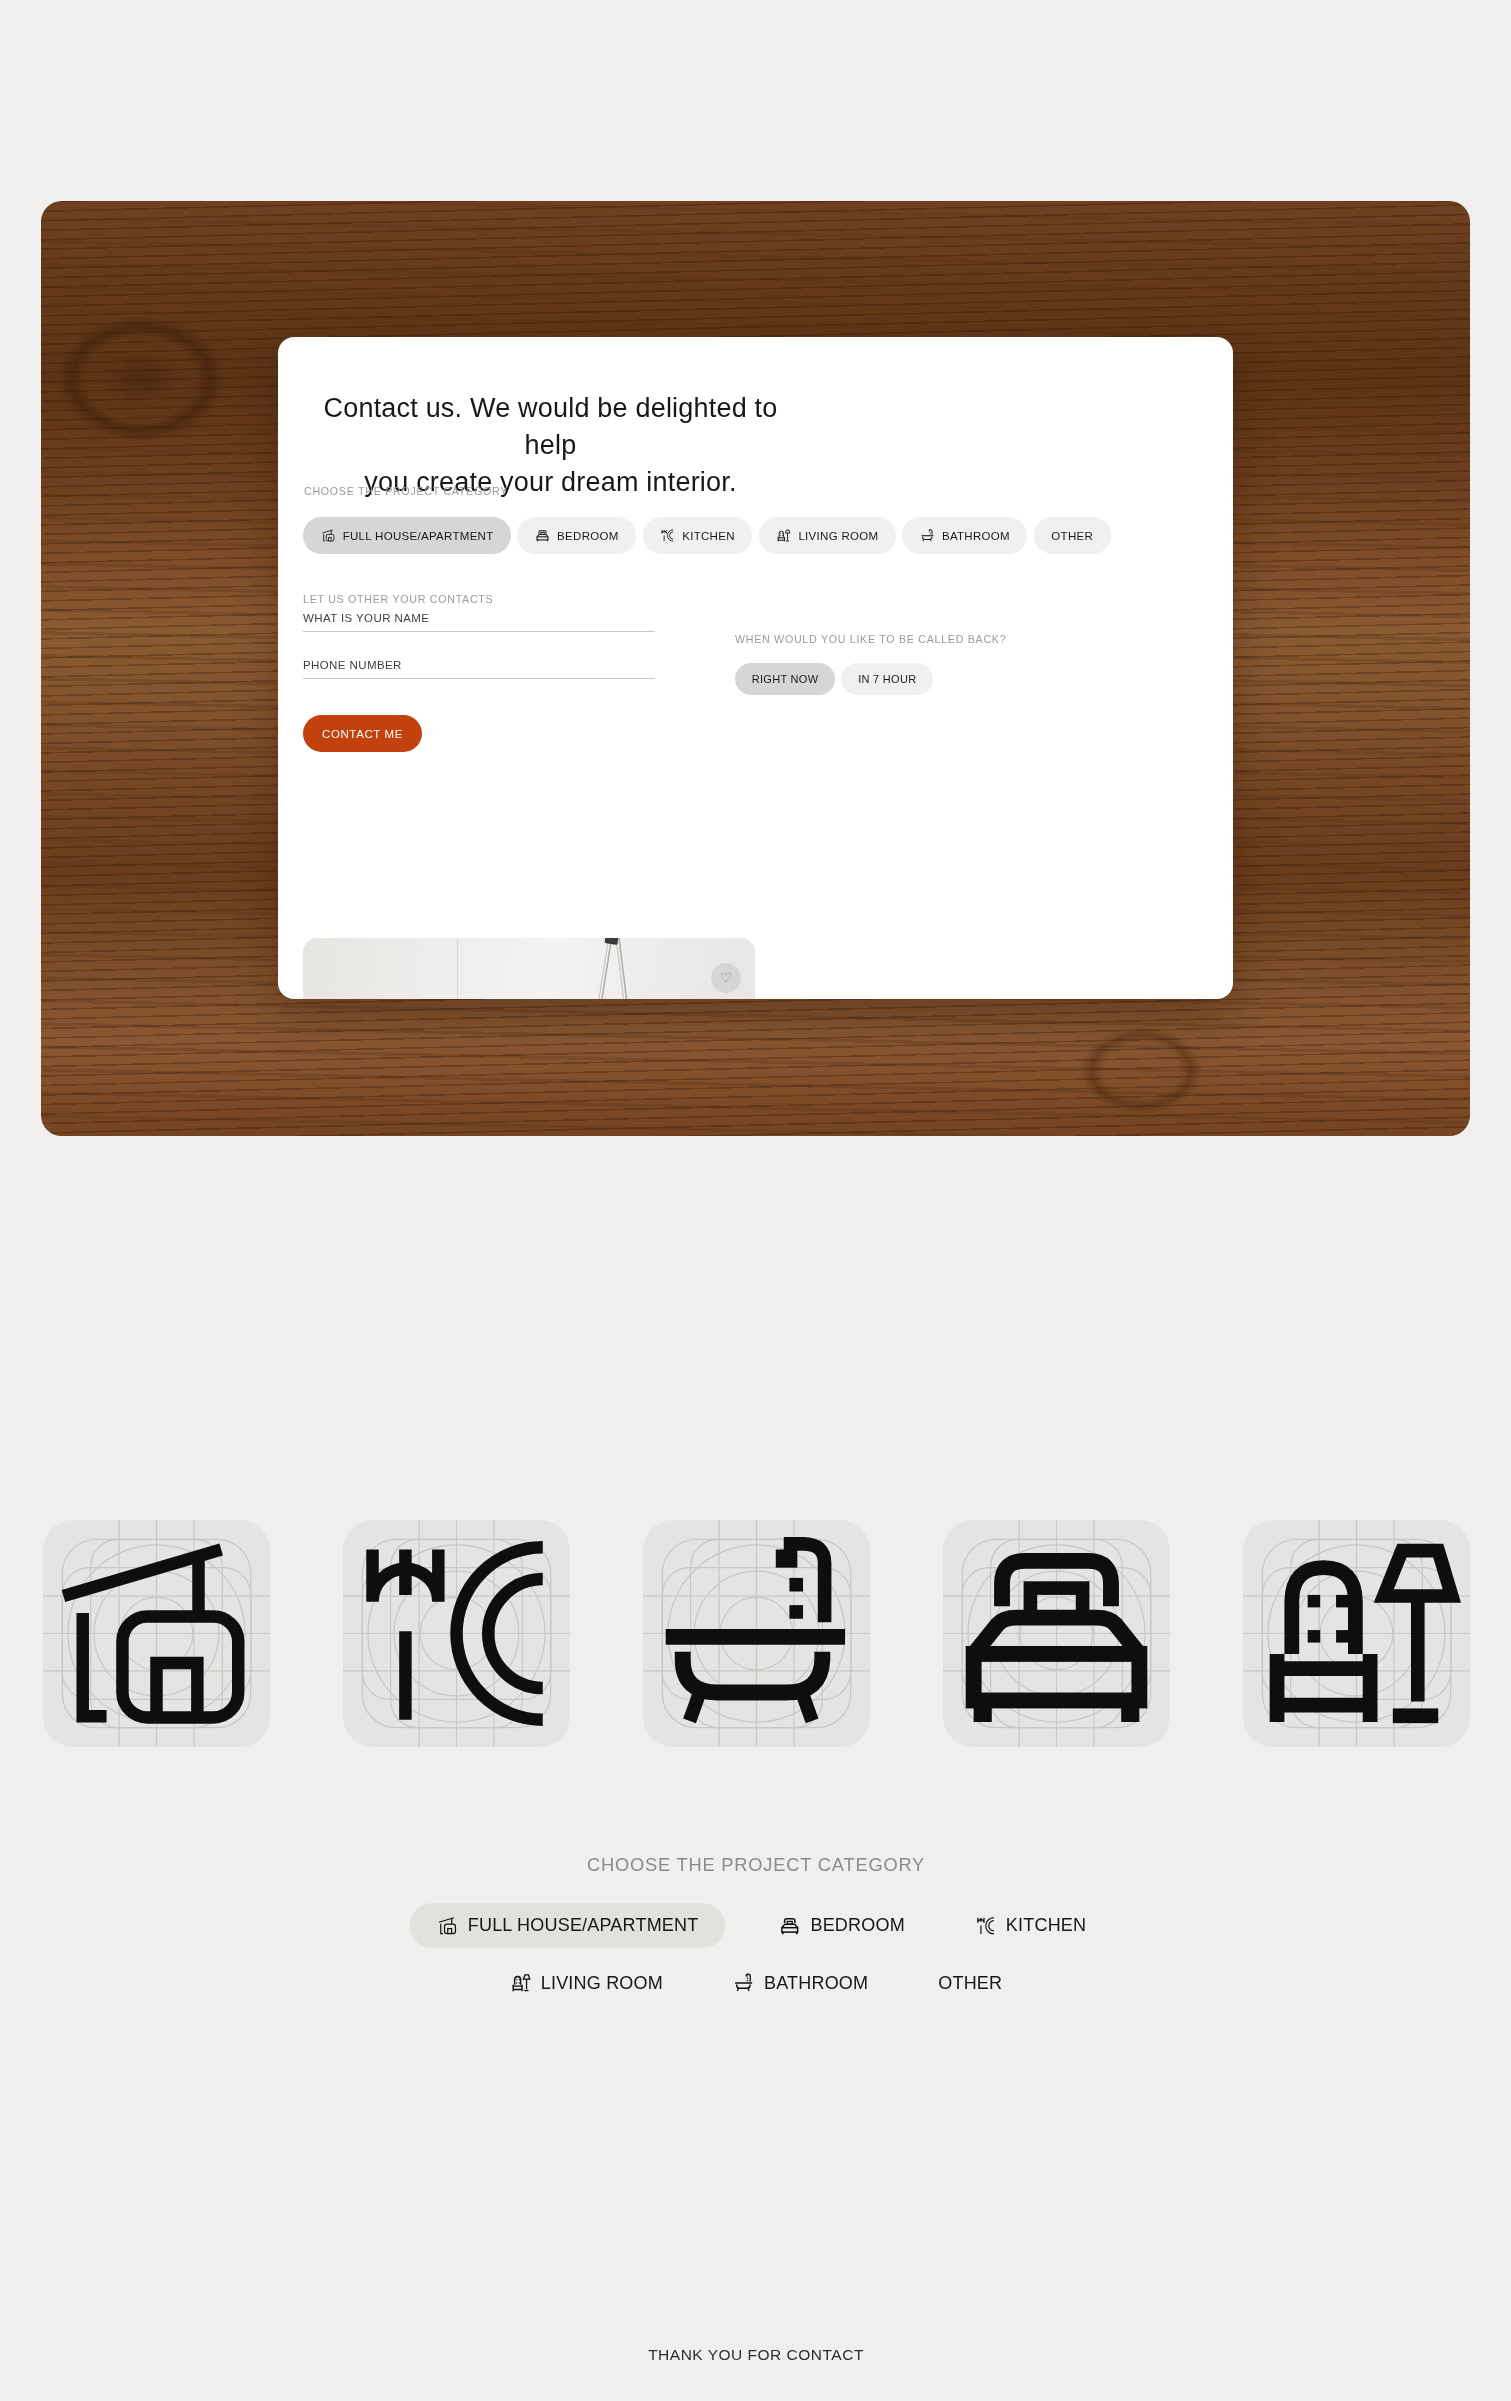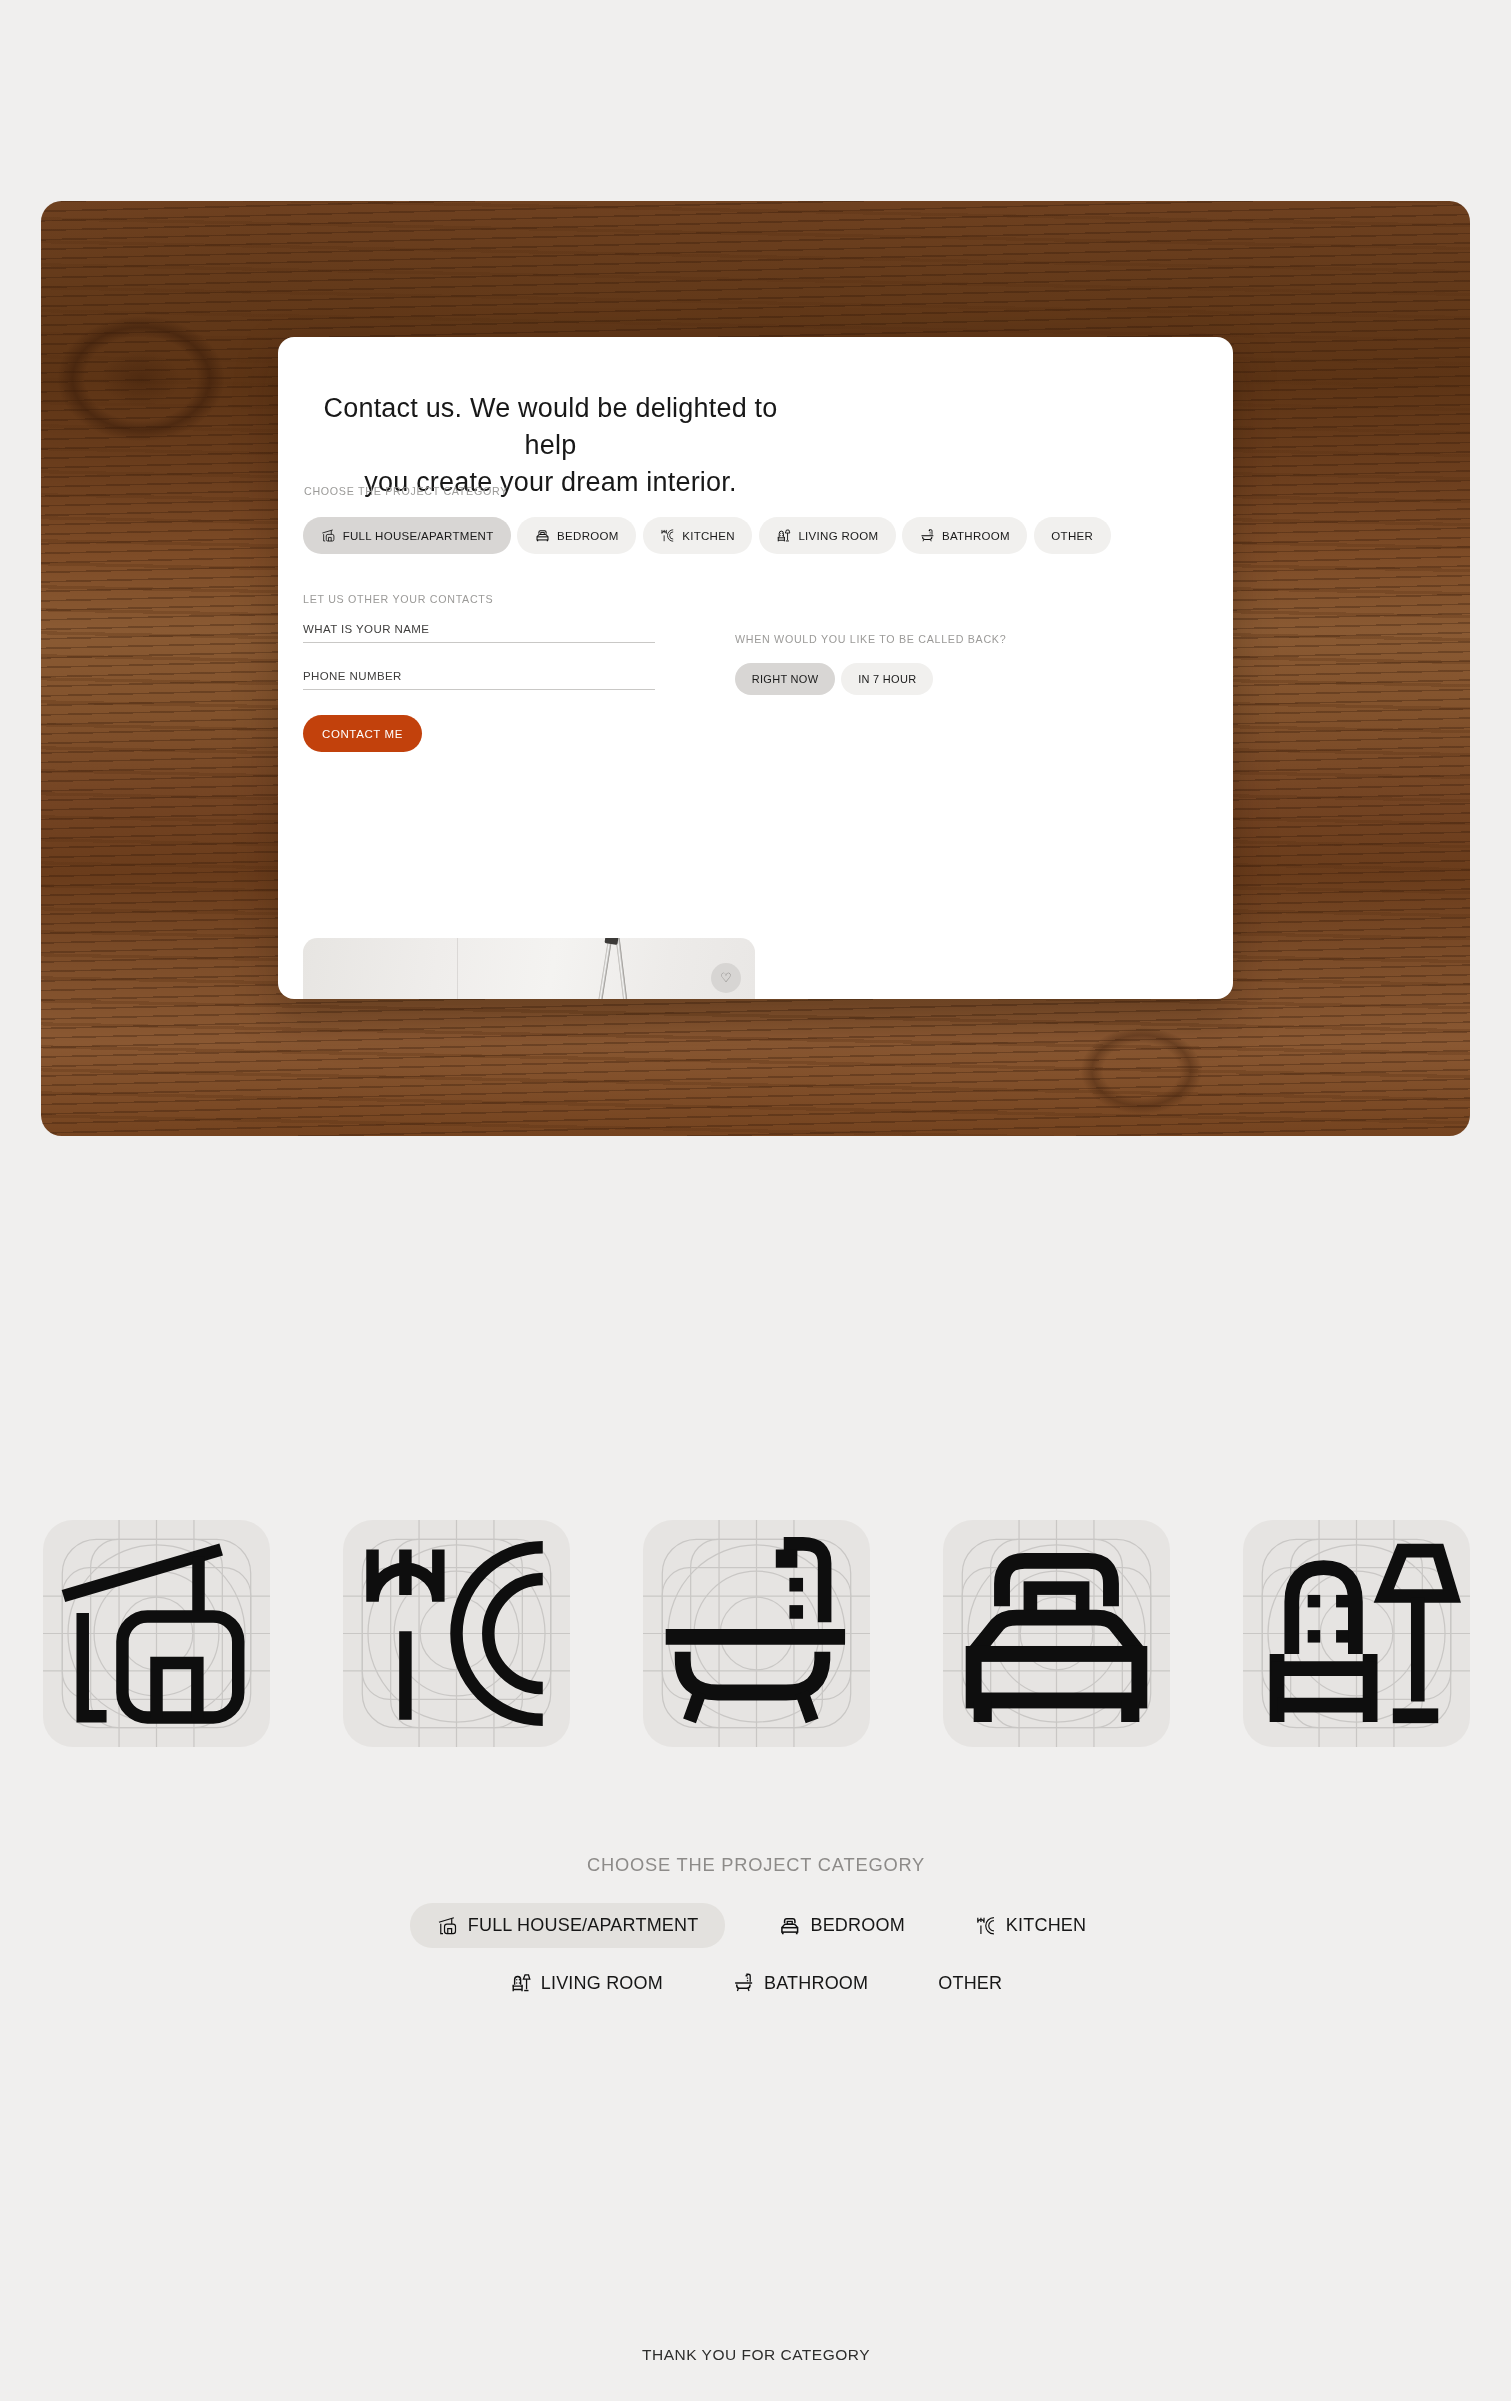--- a/index.html
+++ b/index.html
@@ -44,21 +44,21 @@
     border-radius:18.3px;background:#f1f0ee;color:#1a1a1a;font-size:11.5px;
     letter-spacing:0.3px;white-space:nowrap;cursor:pointer;
   }
   .chip.selected{background:#d8d6d4;}
   .chip .chip-ic{width:15px;height:15px;flex:0 0 auto;}
   .chip-sm{height:32px;padding:0 16.7px;border-radius:16px;font-size:11px;}
   .form-area{position:absolute;left:25px;top:256px;width:906px;}
   .col-left{position:absolute;left:0;top:0;width:352px;}
   .col-right{position:absolute;left:432px;top:0;}
   .u-input{
-    display:block;width:352px;height:26px;margin-top:11px;border:none;outline:none;
+    display:block;width:352px;height:26px;border:none;outline:none;
     border-bottom:0.8px solid #c9c8c6;background:transparent;
     font-family:"Liberation Sans",sans-serif;font-size:11.5px;letter-spacing:0.4px;color:#222;
     padding:0;border-radius:0;
   }
   .u-input::placeholder{color:#3f3e3d;opacity:1;}
   .u-input + .u-input{margin-top:20px;}
   .cb-chips{display:flex;gap:6.4px;margin-top:18.3px;}
   .btn-contact{
     position:absolute;left:25px;top:378px;width:119px;height:37px;border:none;
     border-radius:19px;background:#c2410c;color:#ffffff;font-family:"Liberation Sans",sans-serif;
@@ -335,14 +335,14 @@
           </svg>
           <span>BATHROOM</span>
         </div>
         <div class="sc-chip">
           <span>OTHER</span>
         </div>
       </div>
     </div>
 </div>
 
-<div class="footer">THANK YOU FOR CATEGORY</div>
+<div class="footer">THANK YOU FOR CONTACT</div>
 
 
 </body></html>

